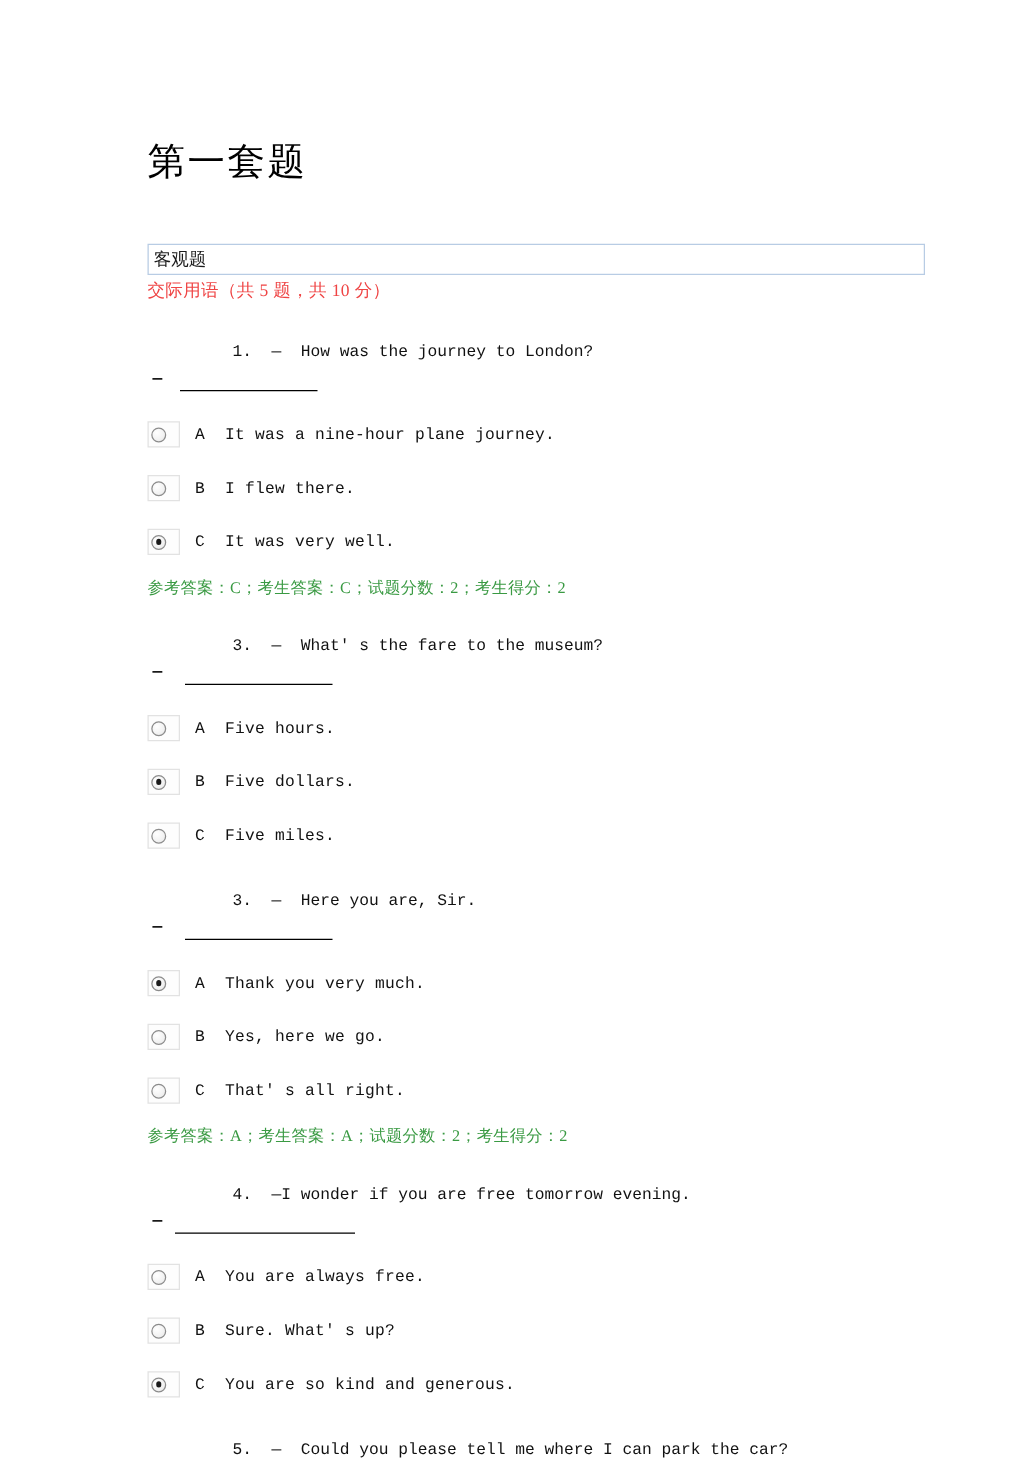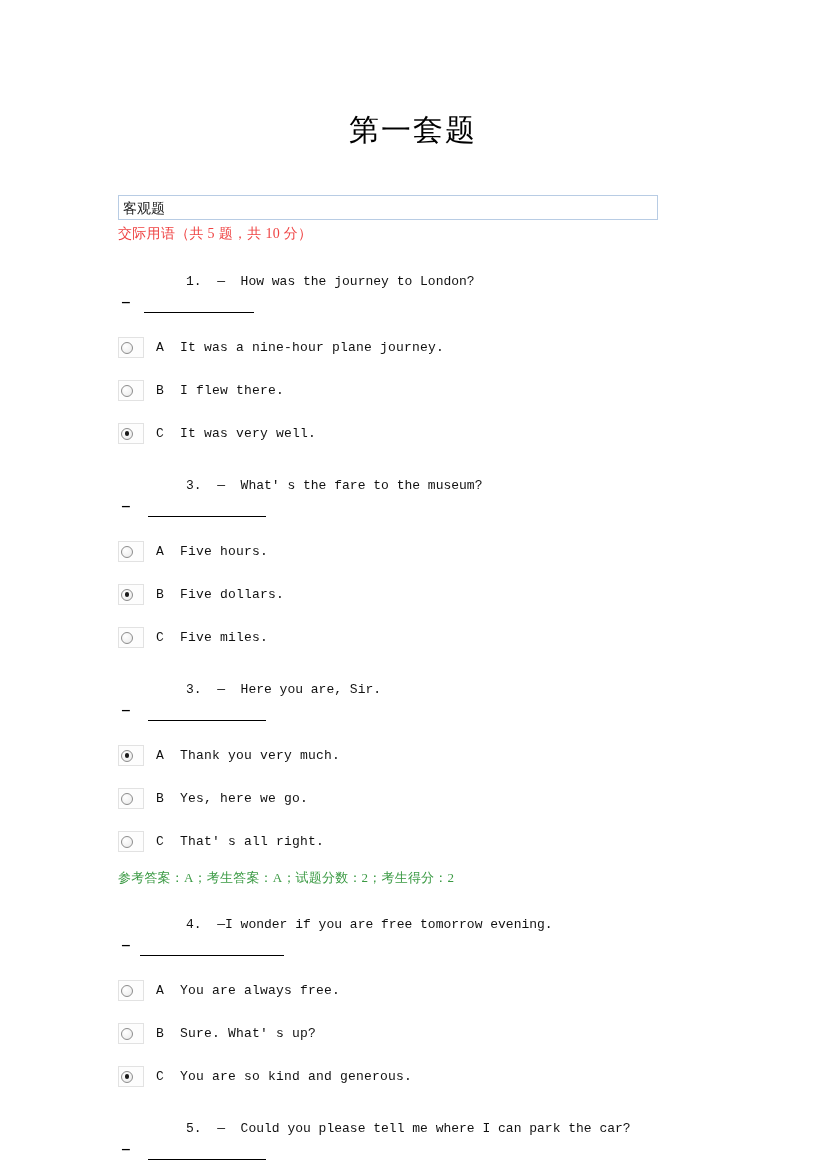--- a/index.html
+++ b/index.html
@@ -18,21 +18,21 @@
   .page {
     position: relative;
     width: 826px;
     height: 1168px;
     box-sizing: border-box;
     padding: 0 118px 0 118px;
   }
 
   
   .doc-title {
-    text-align: center;
+    text-align: left;
     font-family: "Liberation Serif", "DejaVu Serif", serif;
     font-size: 30px;
     font-weight: 400;
     letter-spacing: 2px;
     margin: 0;
     padding-top: 112px;
     line-height: 1.2;
     color: #000;
   }
 
@@ -41,21 +41,21 @@
     margin-top: 47px;
     border: 1px solid #b8cce4;
     background: #ffffff;
     height: 25px;
     line-height: 25px;
     padding-left: 4px;
     box-sizing: border-box;
     font-size: 14px;
     font-family: "Liberation Serif", "DejaVu Serif", serif;
     color: #1a1a1a;
-    width: 540px;
+    width: 622px;
   }
 
   .section-sub {
     font-size: 14px;
     margin-top: 4px;
     line-height: 20px;
     color: #ef4444;
     letter-spacing: 0.3px;
   }
 
@@ -197,20 +197,21 @@
           <span class="opt-letter">B</span>
           <span class="opt-text">I flew there.</span>
         </div>
         <div class="option-row">
           <span class="radio-cell">
             <span class="radio checked"></span>
           </span>
           <span class="opt-letter">C</span>
           <span class="opt-text">It was very well.</span>
         </div>
+        <div class="answer-line">参考答案：C；考生答案：C；试题分数：2；考生得分：2</div>
       </div>
       <div class="question">
         <div class="q-stem">3.  —  What' s the fare to the museum?</div>
         <div class="q-blank-row">
           <span class="q-dash">—</span>
           <span class="q-underline" style="left: 30px; width: 118px;"></span>
         </div>
         <div class="option-row">
           <span class="radio-cell">
             <span class="radio"></span>

